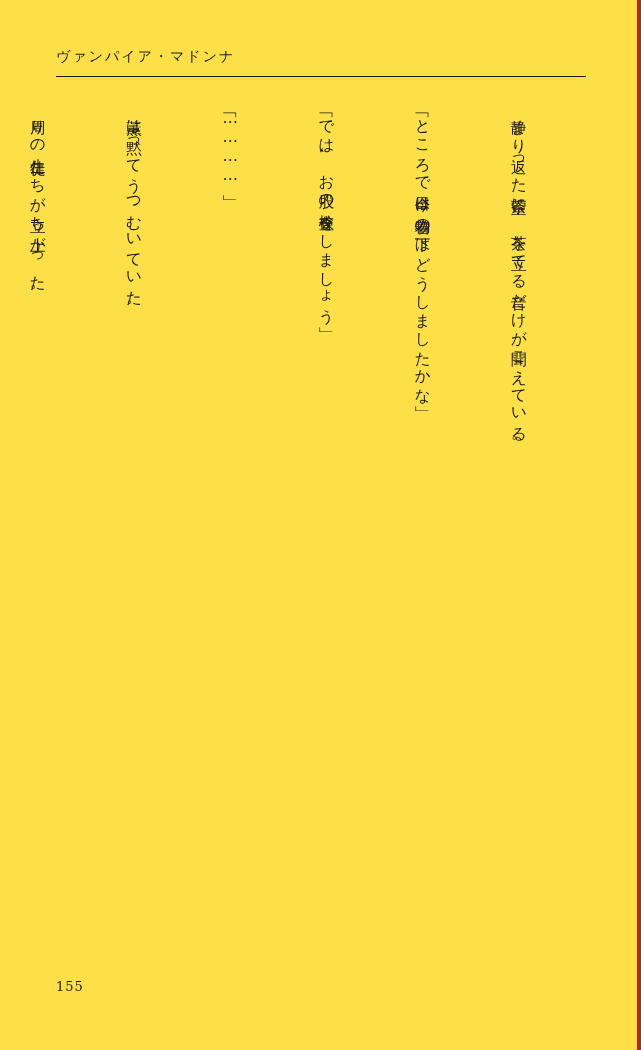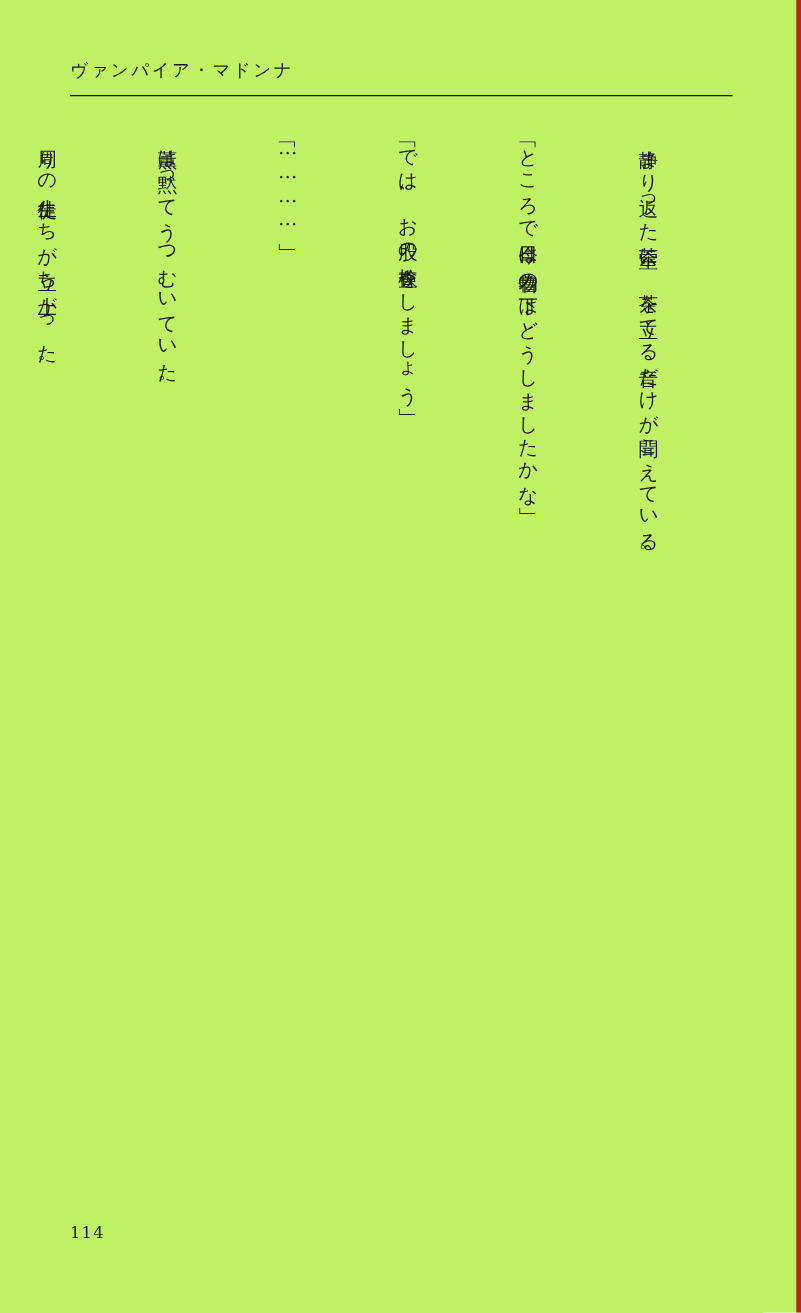--- a/index.html
+++ b/index.html
@@ -13,21 +13,21 @@
     position: relative;
     font-family: "Liberation Serif", "DejaVu Serif", serif;
     color: #1a1a1a;
     overflow: hidden;
   }
 
   
   .page {
     position: absolute;
     inset: 0;
-    background: #bef264;
+    background: #fde047;
   }
 
   .right-rule {
     position: absolute;
     top: 0;
     right: 0;
     width: 4px;
     height: 100%;
     background: #b9251f;
   }
@@ -105,15 +105,15 @@
     
     
     
     
     
     
     
     
   </div>
 
-  <div class="folio">114</div>
+  <div class="folio">155</div>
 
 </div>
 
 </body></html>

